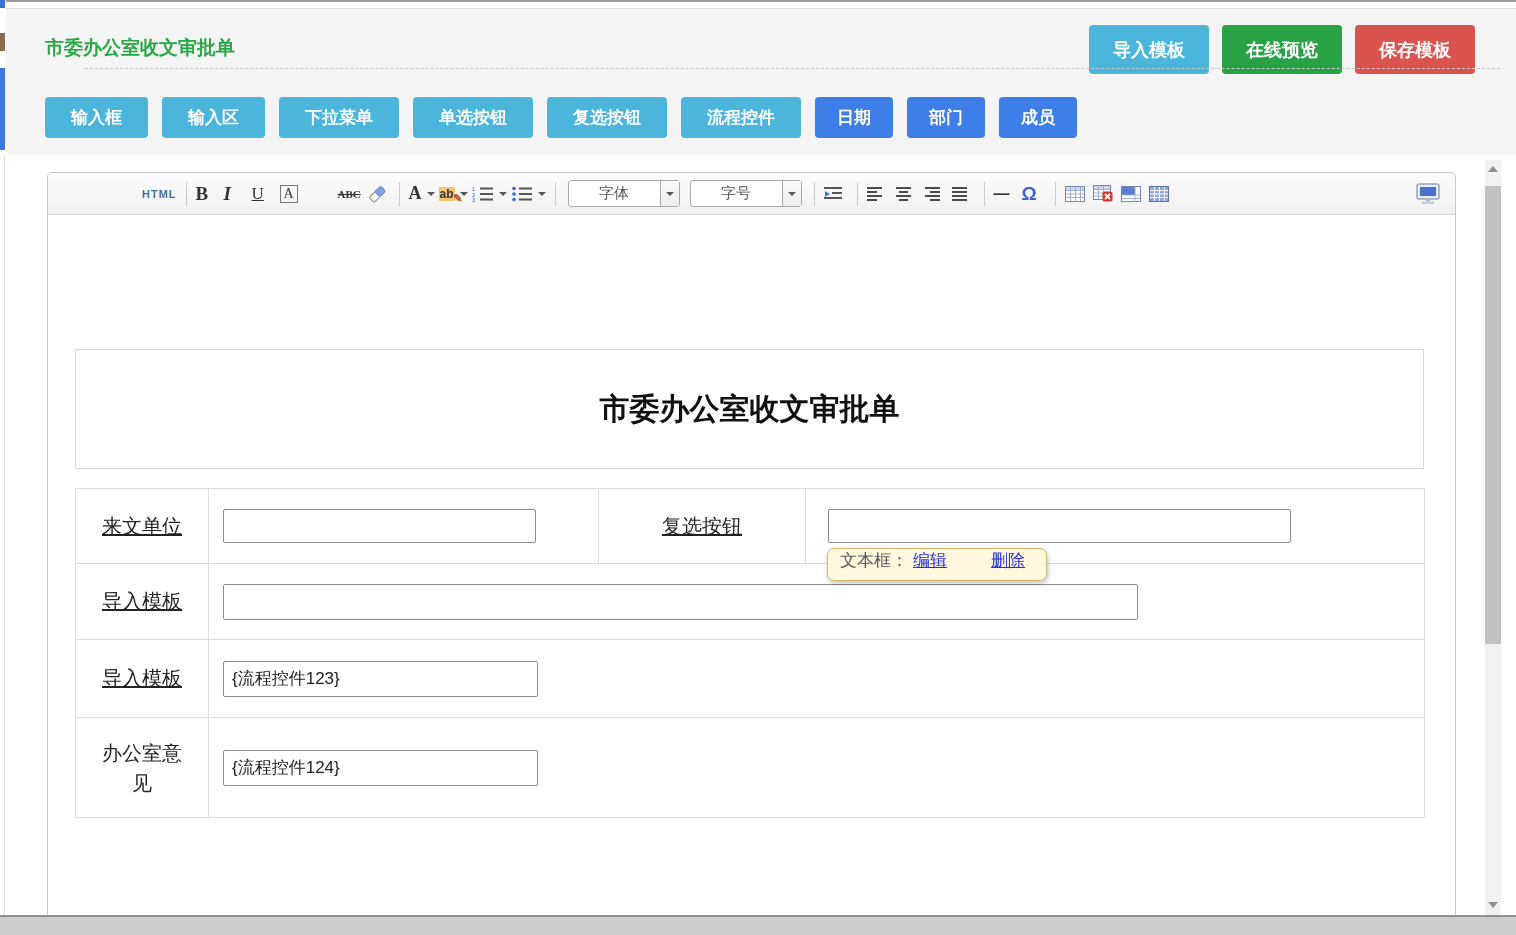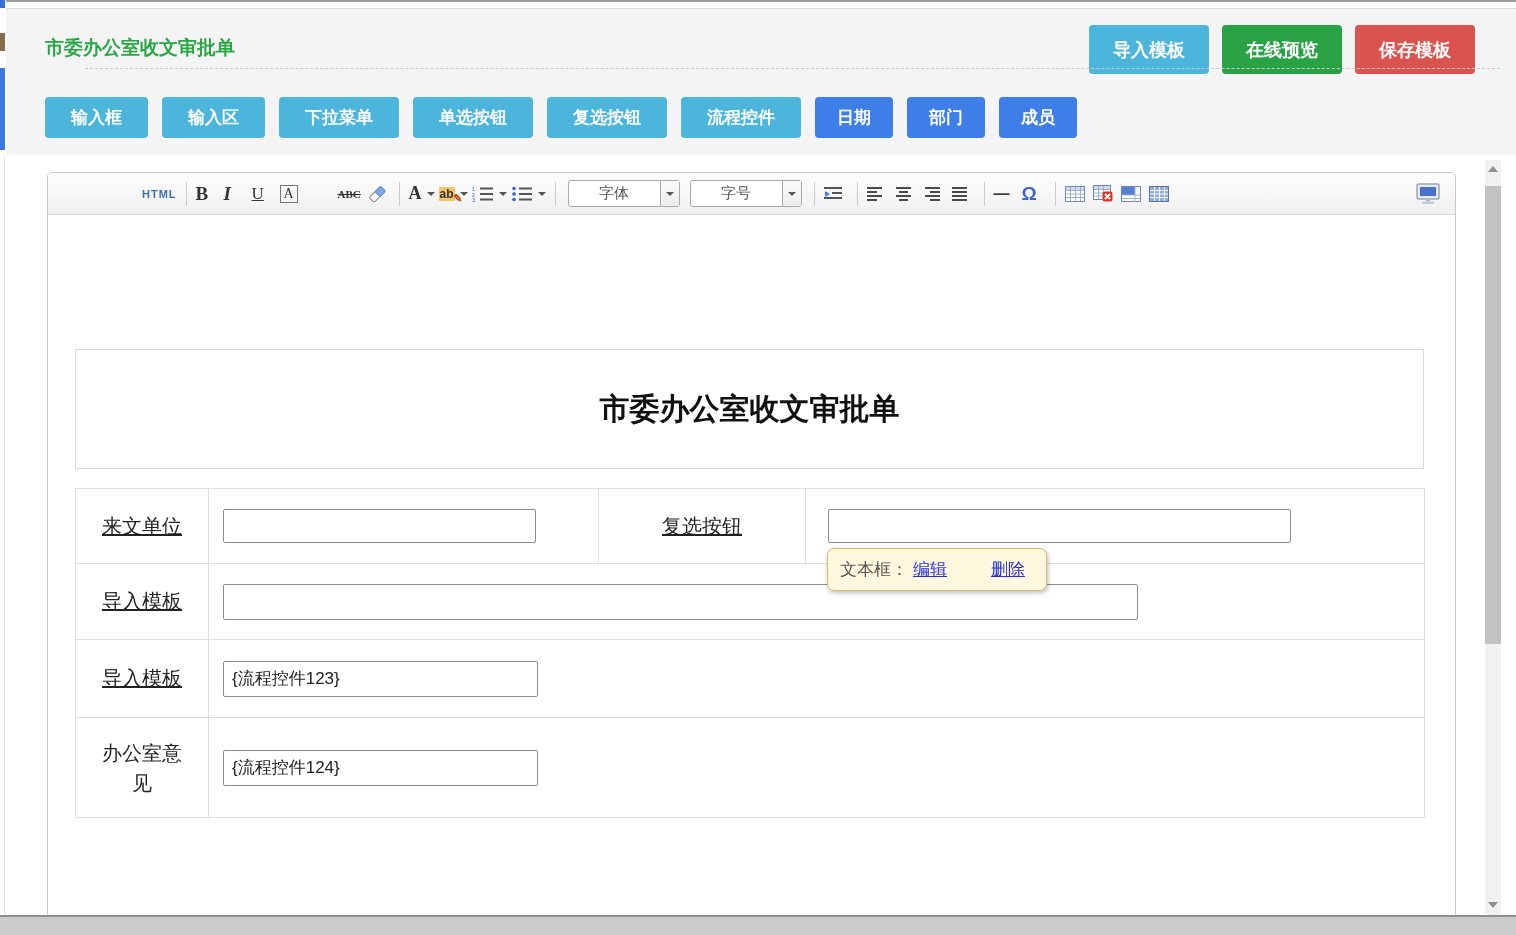--- a/index.html
+++ b/index.html
@@ -74,23 +74,23 @@
   .r1 td{height:75px;} .r2 td{height:76px;} .r3 td{height:76px;}
   .r4 td{height:75px;} .r5 td{height:78px;} .r6 td{height:100px;}
   .pl14{padding-left:14px;} .pl16{padding-left:16px;} .pl22{padding-left:22px;}
   .inp { border:1px solid #8c8c8c; border-radius:2px; background:#fff; font-size:17px;
          padding:0 6px; font-family:"Liberation Sans",sans-serif; color:#222; }
   .h34{height:34px;} .h36{height:36px;}
   .w313{width:313px;} .w463{width:463px;} .w915{width:915px;}
   .w163{width:163px;} .w133{width:133px;} .w132{width:132px;} .w315{width:315px;padding-left:8px;}
 
   
-  .tooltipbox { position:absolute; left:779px; top:332px; width:220px; height:43px;
+  .tooltipbox { position:absolute; left:779px; top:332px; width:220px; height:33px;
                 background:#fff8de; border:1px solid #d9b76e; border-radius:7px;
-                box-shadow:1px 2px 5px rgba(0,0,0,.25); display:flex; align-items:center;
+                box-shadow:1px 2px 5px rgba(0,0,0,.25); display:flex; align-items:flex-start;
                 padding:0 12px; font-size:17px; z-index:5; }
   .tt-prefix { color:#555; margin-right:5px; }
   .tt-link { color:#2430df; text-decoration:underline; cursor:pointer; }
   .tt-link.del { margin-left:44px; }
 
   
   .scrollbar { position:absolute; left:1485px; top:160px; width:16px; height:755px; background:#f1f1f1; }
   .sb-arrow { position:absolute; left:0; width:16px; height:17px; display:flex;
               align-items:center; justify-content:center; cursor:pointer; }
   .sb-arrow.up { top:0; } .sb-arrow.down { bottom:2px; }

